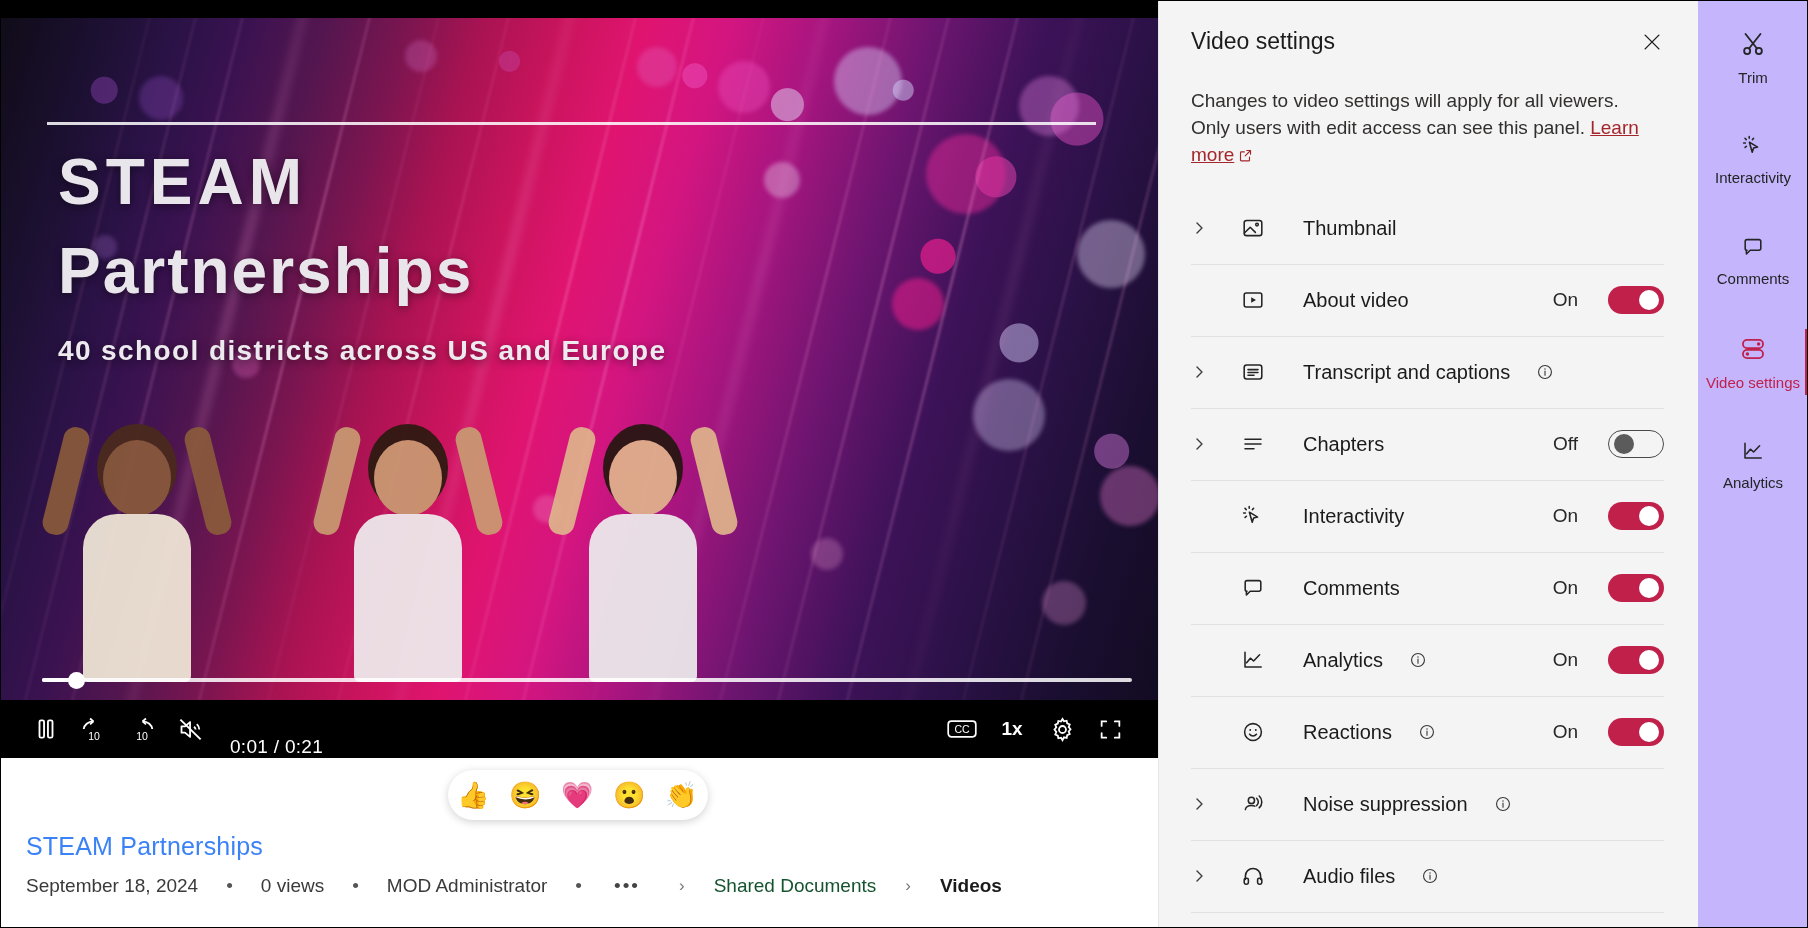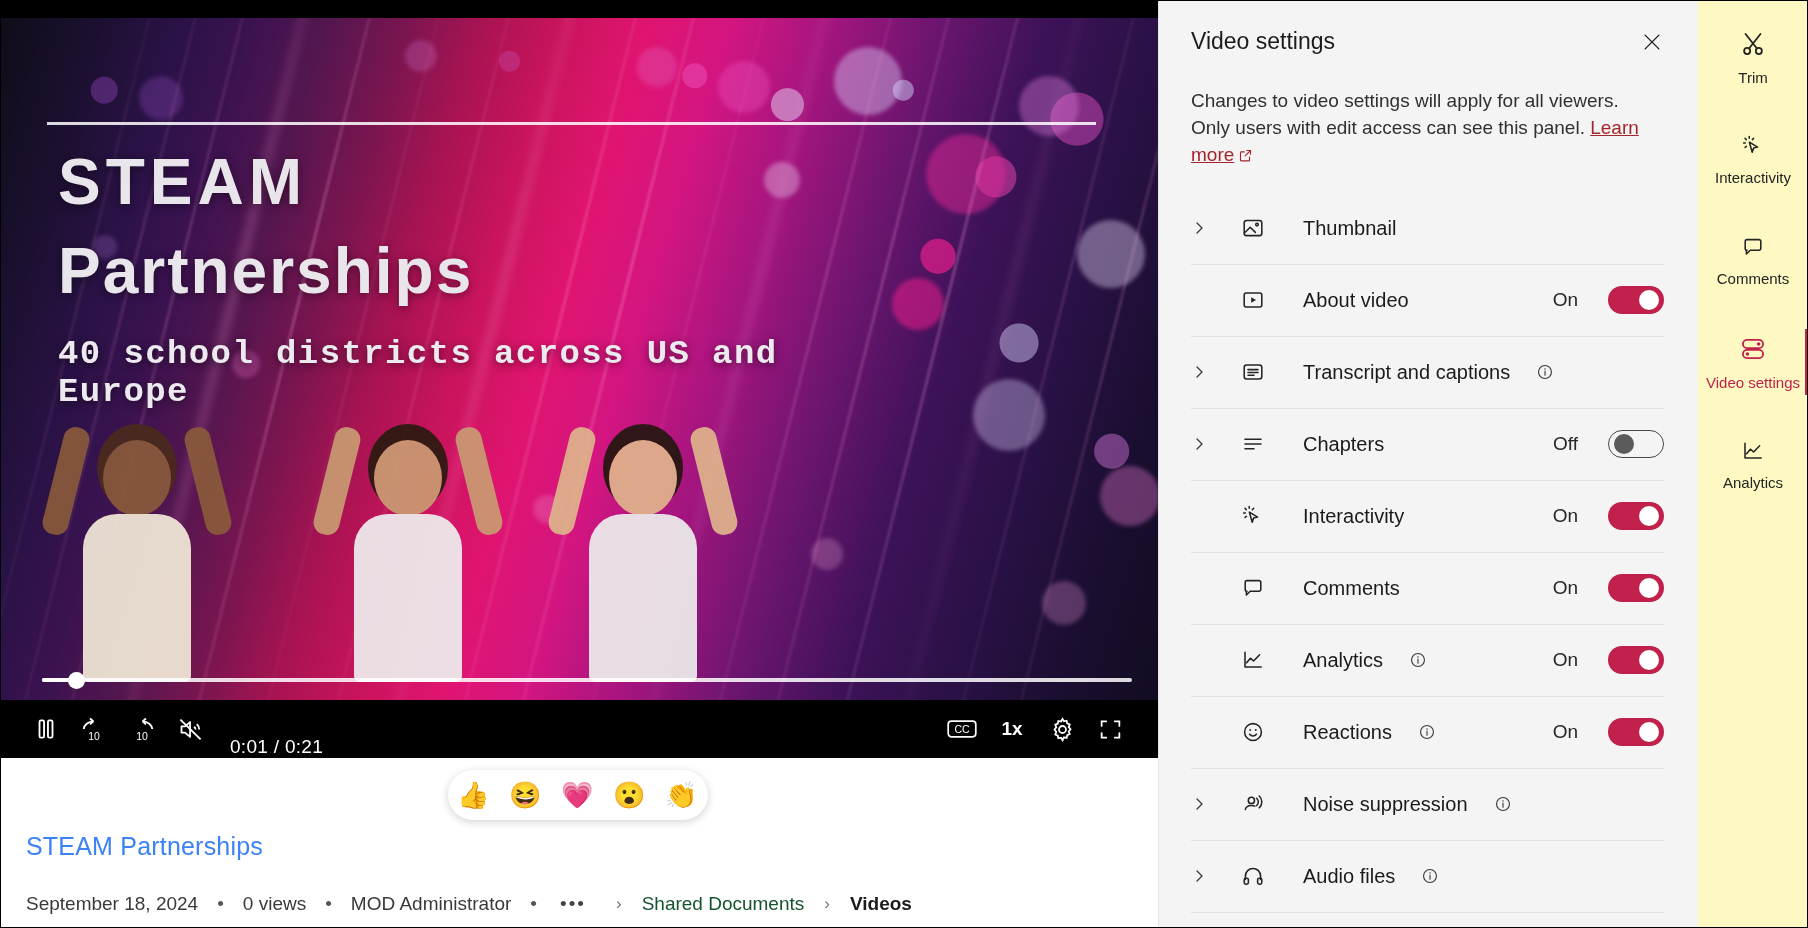--- a/index.html
+++ b/index.html
@@ -50,23 +50,22 @@
     background: rgba(255,255,255,0.85);
   }
   .poster-text { position:absolute; left:58px; top:132px; width:760px; }
   .poster-title {
     color:#e8e6ea; font-weight:700; font-size:64px; line-height:1.02;
     letter-spacing: 5px; text-shadow: 0 2px 10px rgba(0,0,0,.45);
     font-family:"Liberation Sans", sans-serif;
   }
   .poster-title .l2 { display:block; margin-top:24px; letter-spacing:2px;}
   .poster-sub {
-    margin-top:30px; color:#eceaee; font-weight:700; font-size:34px; letter-spacing:1.4px;
+    margin-top:30px; color:#eceaee; font-weight:700; font-size:28px; letter-spacing:1.4px;
     text-shadow: 0 2px 8px rgba(0,0,0,.5);
-    font-family: Liberation Mono, monospace;
   }
 
   
   .kids { position:absolute; left:0; bottom:58px; width:1158px; height:330px; }
   .kid { position:absolute; bottom:0; }
   .kid .head { position:absolute; border-radius:50%; }
   .kid .body { position:absolute; border-radius: 34px 34px 6px 6px; }
   .kid .arm { position:absolute; border-radius:12px; }
 
   
@@ -94,21 +93,21 @@
 
   
   .reactions {
     position:absolute; left:448px; top:770px; width:260px; height:50px; border-radius:25px;
     background:#fff; box-shadow: 0 2px 8px rgba(0,0,0,.18);
     display:flex; align-items:center; justify-content:space-around; font-size:26px;
   }
 
   .meta { position:absolute; left:0; top:832px; width:1158px; padding-left:26px; }
   .vtitle { font-size:25px; color:#3b82f6; font-weight:400; letter-spacing:.2px; }
-  .vmeta { margin-top:32px; font-size:19px; color:#3a3a3a; display:flex; align-items:center; gap:8px; }
+  .vmeta { margin-top:14px; font-size:19px; color:#3a3a3a; display:flex; align-items:center; gap:17px; }
   .vmeta span { white-space:nowrap; }
   .dot { color:#555; margin:0 11px; }
   .ell { letter-spacing:2px; color:#444; margin:0 10px 0 4px; font-size:19px;}
   .chev { color:#777; margin:0 12px; font-size:17px; }
   .crumb-muted { color:#14532d; }
   .crumb-strong { color:#1b1b1b; font-weight:700; }
 
   
   .panel {
     width:  600px; height:928px; background:#f4f4f4; position:relative;
@@ -137,21 +136,21 @@
   .rspacer { flex:1; }
   .rstate { font-size:19px; color:#272727; margin-right:14px; }
   .toggle { width:56px; height:28px; border-radius:14px; position:relative; cursor:pointer; }
   .toggle.on { background:#c1204b; }
   .toggle.off { background:#f4f4f4; border:1.5px solid #4a4a4a; }
   .toggle .knob { position:absolute; top:4px; width:20px; height:20px; border-radius:50%; }
   .toggle.on .knob { right:5px; background:#fff; }
   .toggle.off .knob { left:5px; background:#5b5b5b; top:3px; }
 
   
-  .rail { width:110px; height:928px; background:#fef9c3; position:relative; }
+  .rail { width:110px; height:928px; background:#c4b5fd; position:relative; }
   .railitem {
     width:110px; padding-top:14px; padding-bottom:12px; display:flex; flex-direction:column;
     align-items:center; gap:7px; cursor:pointer; color:#242424; position:relative;
   }
   .railitem .rl { font-size:15px; text-align:center; line-height:1.15; }
   .railitem.active { color:#c1204b; }
   .railitem.active::after {
     content:""; position:absolute; right:0px; top:8px; bottom:8px; width:3px; background:#c1204b;
   }
   .outer-border { position:absolute; inset:0; border:1px solid #000; pointer-events:none; }

